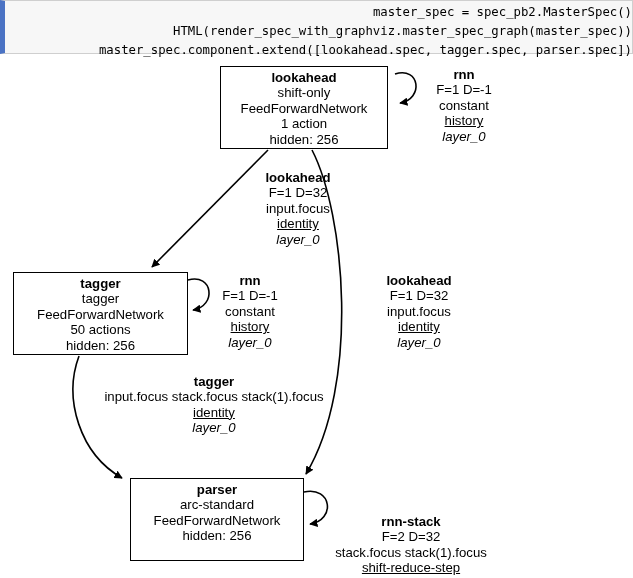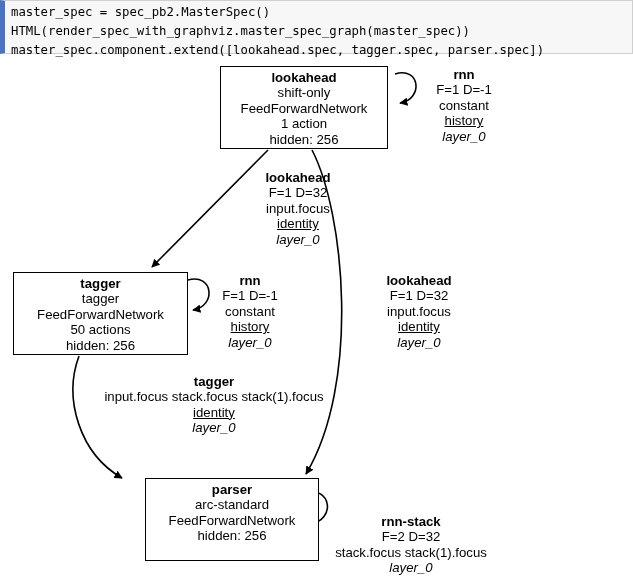--- a/index.html
+++ b/index.html
@@ -28,20 +28,21 @@
     border-left: 5px solid #4b73c4;
   }
   #code-cell pre {
     margin: 0;
     padding: 3px 0 0 6px;
     font-family: "DejaVu Sans Mono", "Liberation Mono", monospace;
     font-size: 12.3px;
     line-height: 16.1px;
     color: #000000;
     white-space: pre;
+    text-align: right;
   }
 
   
   #graph {
     position: absolute;
     left: 0;
     top: 54px;
     width: 513px;
     height: 524px;
   }
@@ -124,21 +125,21 @@
   </div>
 
   <div class="node-box" style="left:13px; top:218px; width:175px; height:83px;">
     <span class="ttl">tagger</span>
     <span>tagger</span>
     <span>FeedForwardNetwork</span>
     <span>50 actions</span>
     <span>hidden: 256</span>
   </div>
 
-  <div class="node-box" style="left:130px; top:424px; width:174px; height:83px;margin-left:15px;">
+  <div class="node-box" style="left:130px; top:424px; width:174px; height:83px;">
     <span class="ttl">parser</span>
     <span>arc-standard</span>
     <span>FeedForwardNetwork</span>
     <span>hidden: 256</span>
   </div>
 
   <div class="edge-label" style="left:419px; top:13px; width:90px;">
     <span class="ttl">rnn</span>
     <span>F=1 D=-1</span>
     <span>constant</span>
@@ -174,16 +175,17 @@
     <span class="ttl">tagger</span>
     <span>input.focus stack.focus stack(1).focus</span>
     <span class="und">identity</span>
     <span class="ital">layer_0</span>
   </div>
 
   <div class="edge-label" style="left:303px; top:419px; width:216px;margin-top:41px;">
     <span class="ttl">rnn-stack</span>
     <span>F=2 D=32</span>
     <span>stack.focus stack(1).focus</span>
+    <span class="und">shift-reduce-step</span>
     <span class="ital">layer_0</span>
   </div>
 
 </div>
 
 </body></html>

